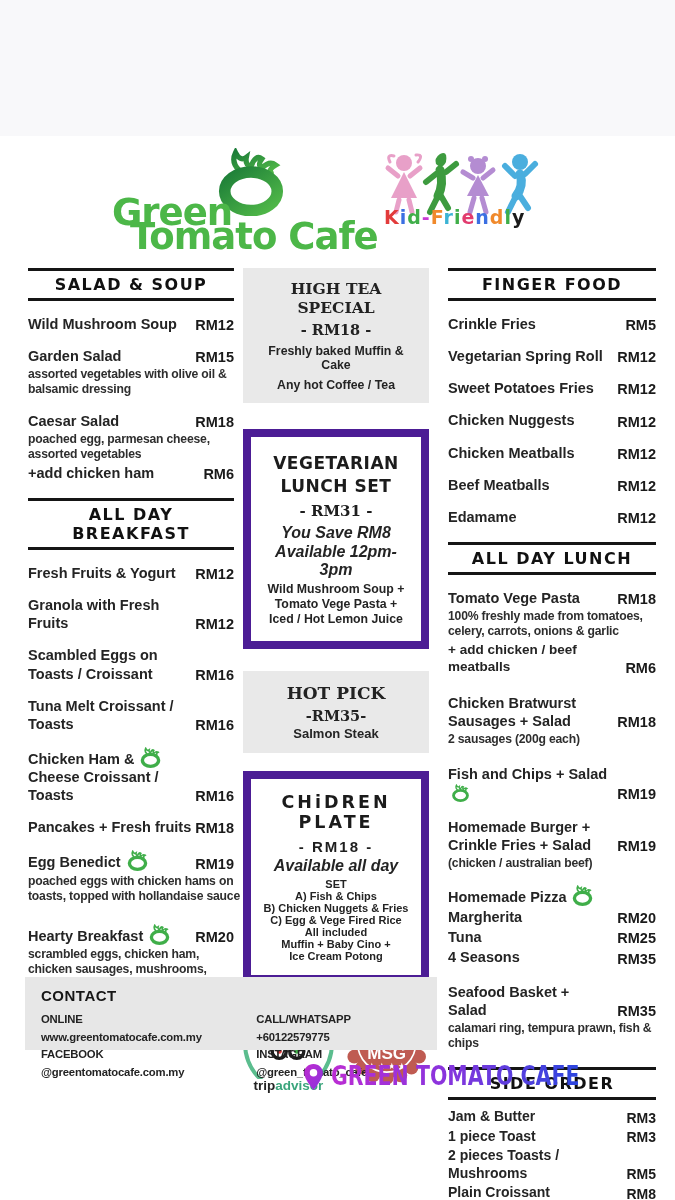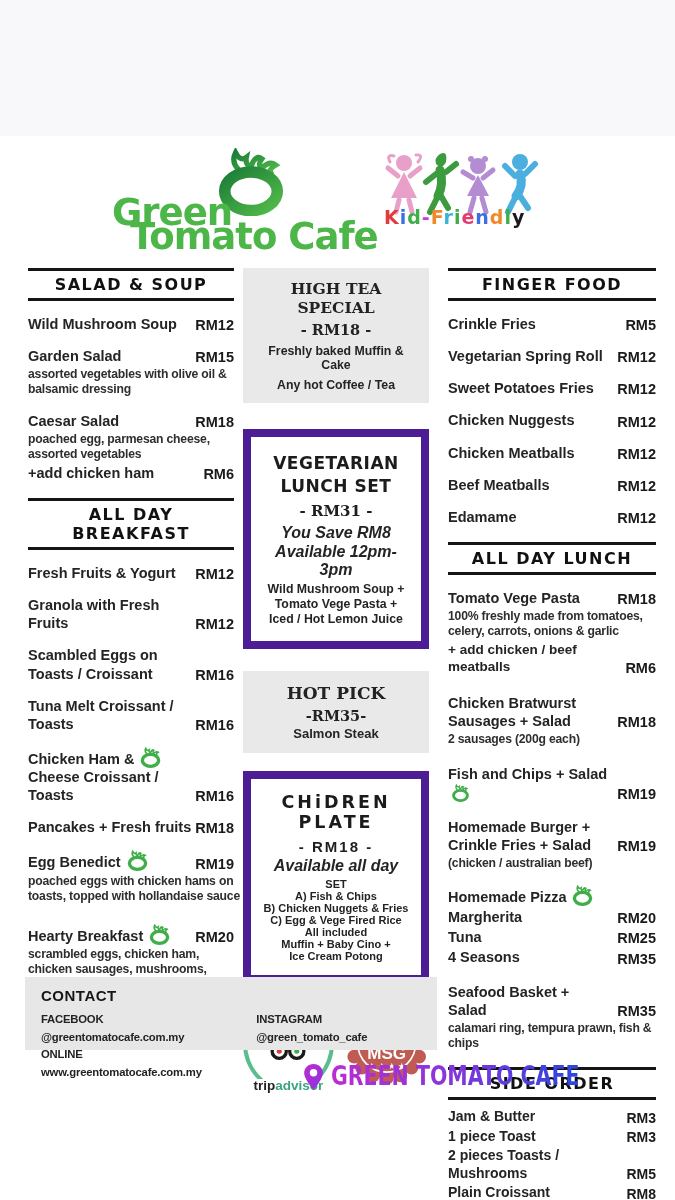--- a/index.html
+++ b/index.html
@@ -496,24 +496,25 @@
           </div>
         </div>
 
     </div>
   </div>
 
   <div id="contact">
     <div class="c-title">CONTACT</div>
     <div class="c-cols">
       <div>
+        <div>ONLINE www.greentomatocafe.com.my</div>
         <div>FACEBOOK @greentomatocafe.com.my</div>
-        <div>ONLINE www.greentomatocafe.com.my</div>
       </div>
       <div>
+        <div>CALL/WHATSAPP +60122579775</div>
         <div>INSTAGRAM @green_tomato_cafe</div>
       </div>
     </div>
   </div>
 
   <div id="footer-loc">
     <svg width="21" height="28" viewBox="0 0 22 30">
       <path d="M11 1 C5 1 1 5.4 1 10.6 C1 17 11 29 11 29 C11 29 21 17 21 10.6 C21 5.4 17 1 11 1 Z" fill="url(#pingrad)"></path>
       <circle cx="11" cy="10.5" r="4" fill="#fff"></circle>
     </svg>

